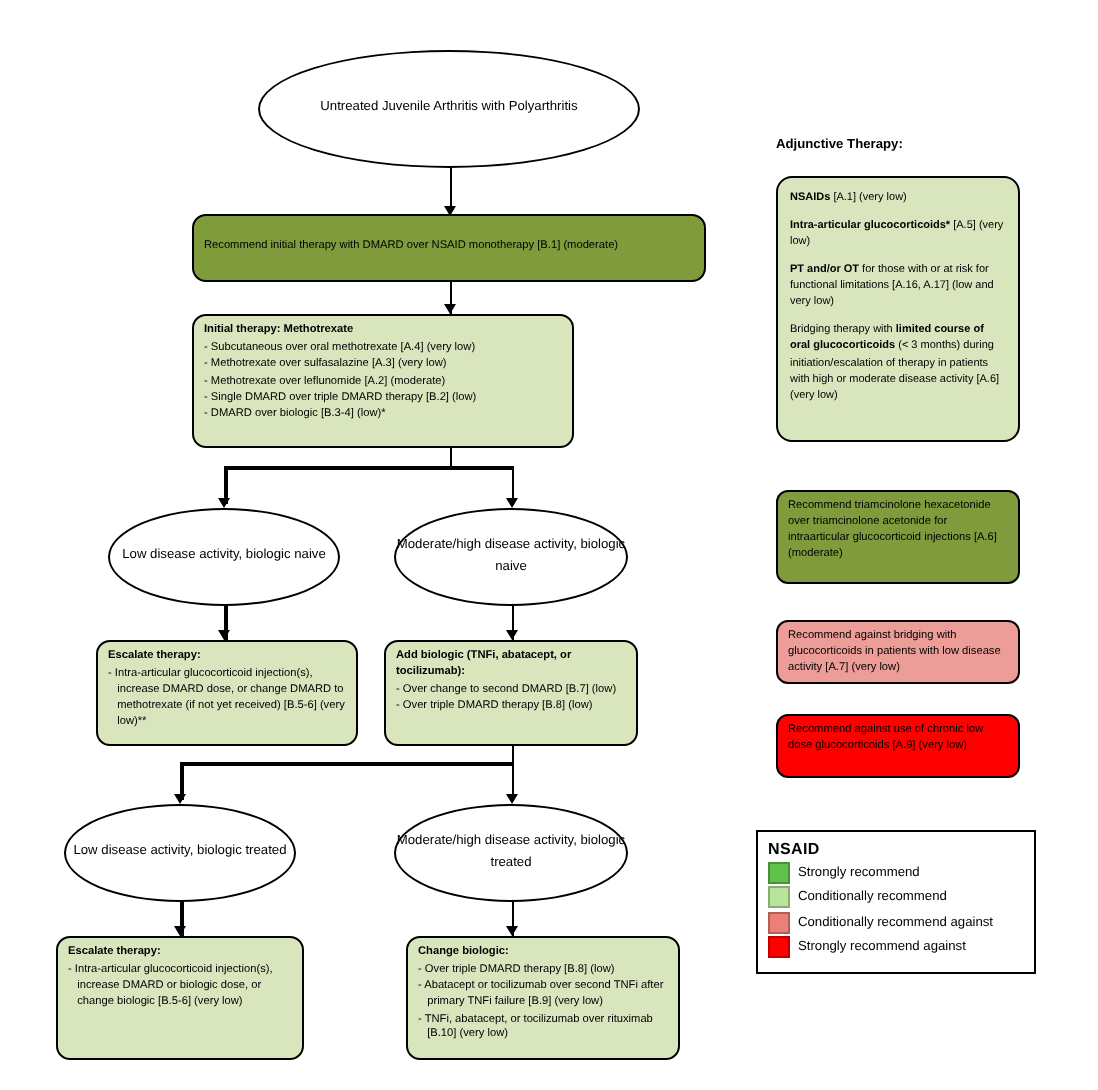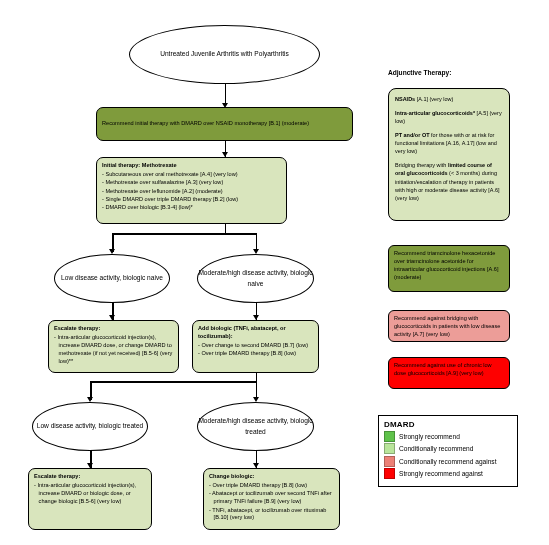--- a/index.html
+++ b/index.html
@@ -205,21 +205,21 @@
 
   <div class="node box cond-against sq" style="left:388px;top:310px;width:122px;height:32px;">
     <span>Recommend against bridging with glucocorticoids in patients with low disease activity [A.7] (very low)</span>
   </div>
 
   <div class="node box strong-against sq" style="left:388px;top:357px;width:122px;height:32px;">
     <span>Recommend against use of chronic low dose glucocorticoids [A.9] (very low)</span>
   </div>
 
   <div class="legend" style="left:378px;top:415px;width:140px;height:72px;">
-    <span class="lt">DMARD</span>
+    <span class="lt">NSAID</span>
     <div class="legend-row">
       <span class="sw" style="background:#5fc24a;"></span>
       <span class="lbl">Strongly recommend</span>
     </div>
     <div class="legend-row">
       <span class="sw" style="background:#b9e59b;"></span>
       <span class="lbl">Conditionally recommend</span>
     </div>
     <div class="legend-row">
       <span class="sw" style="background:#ec8076;"></span>

